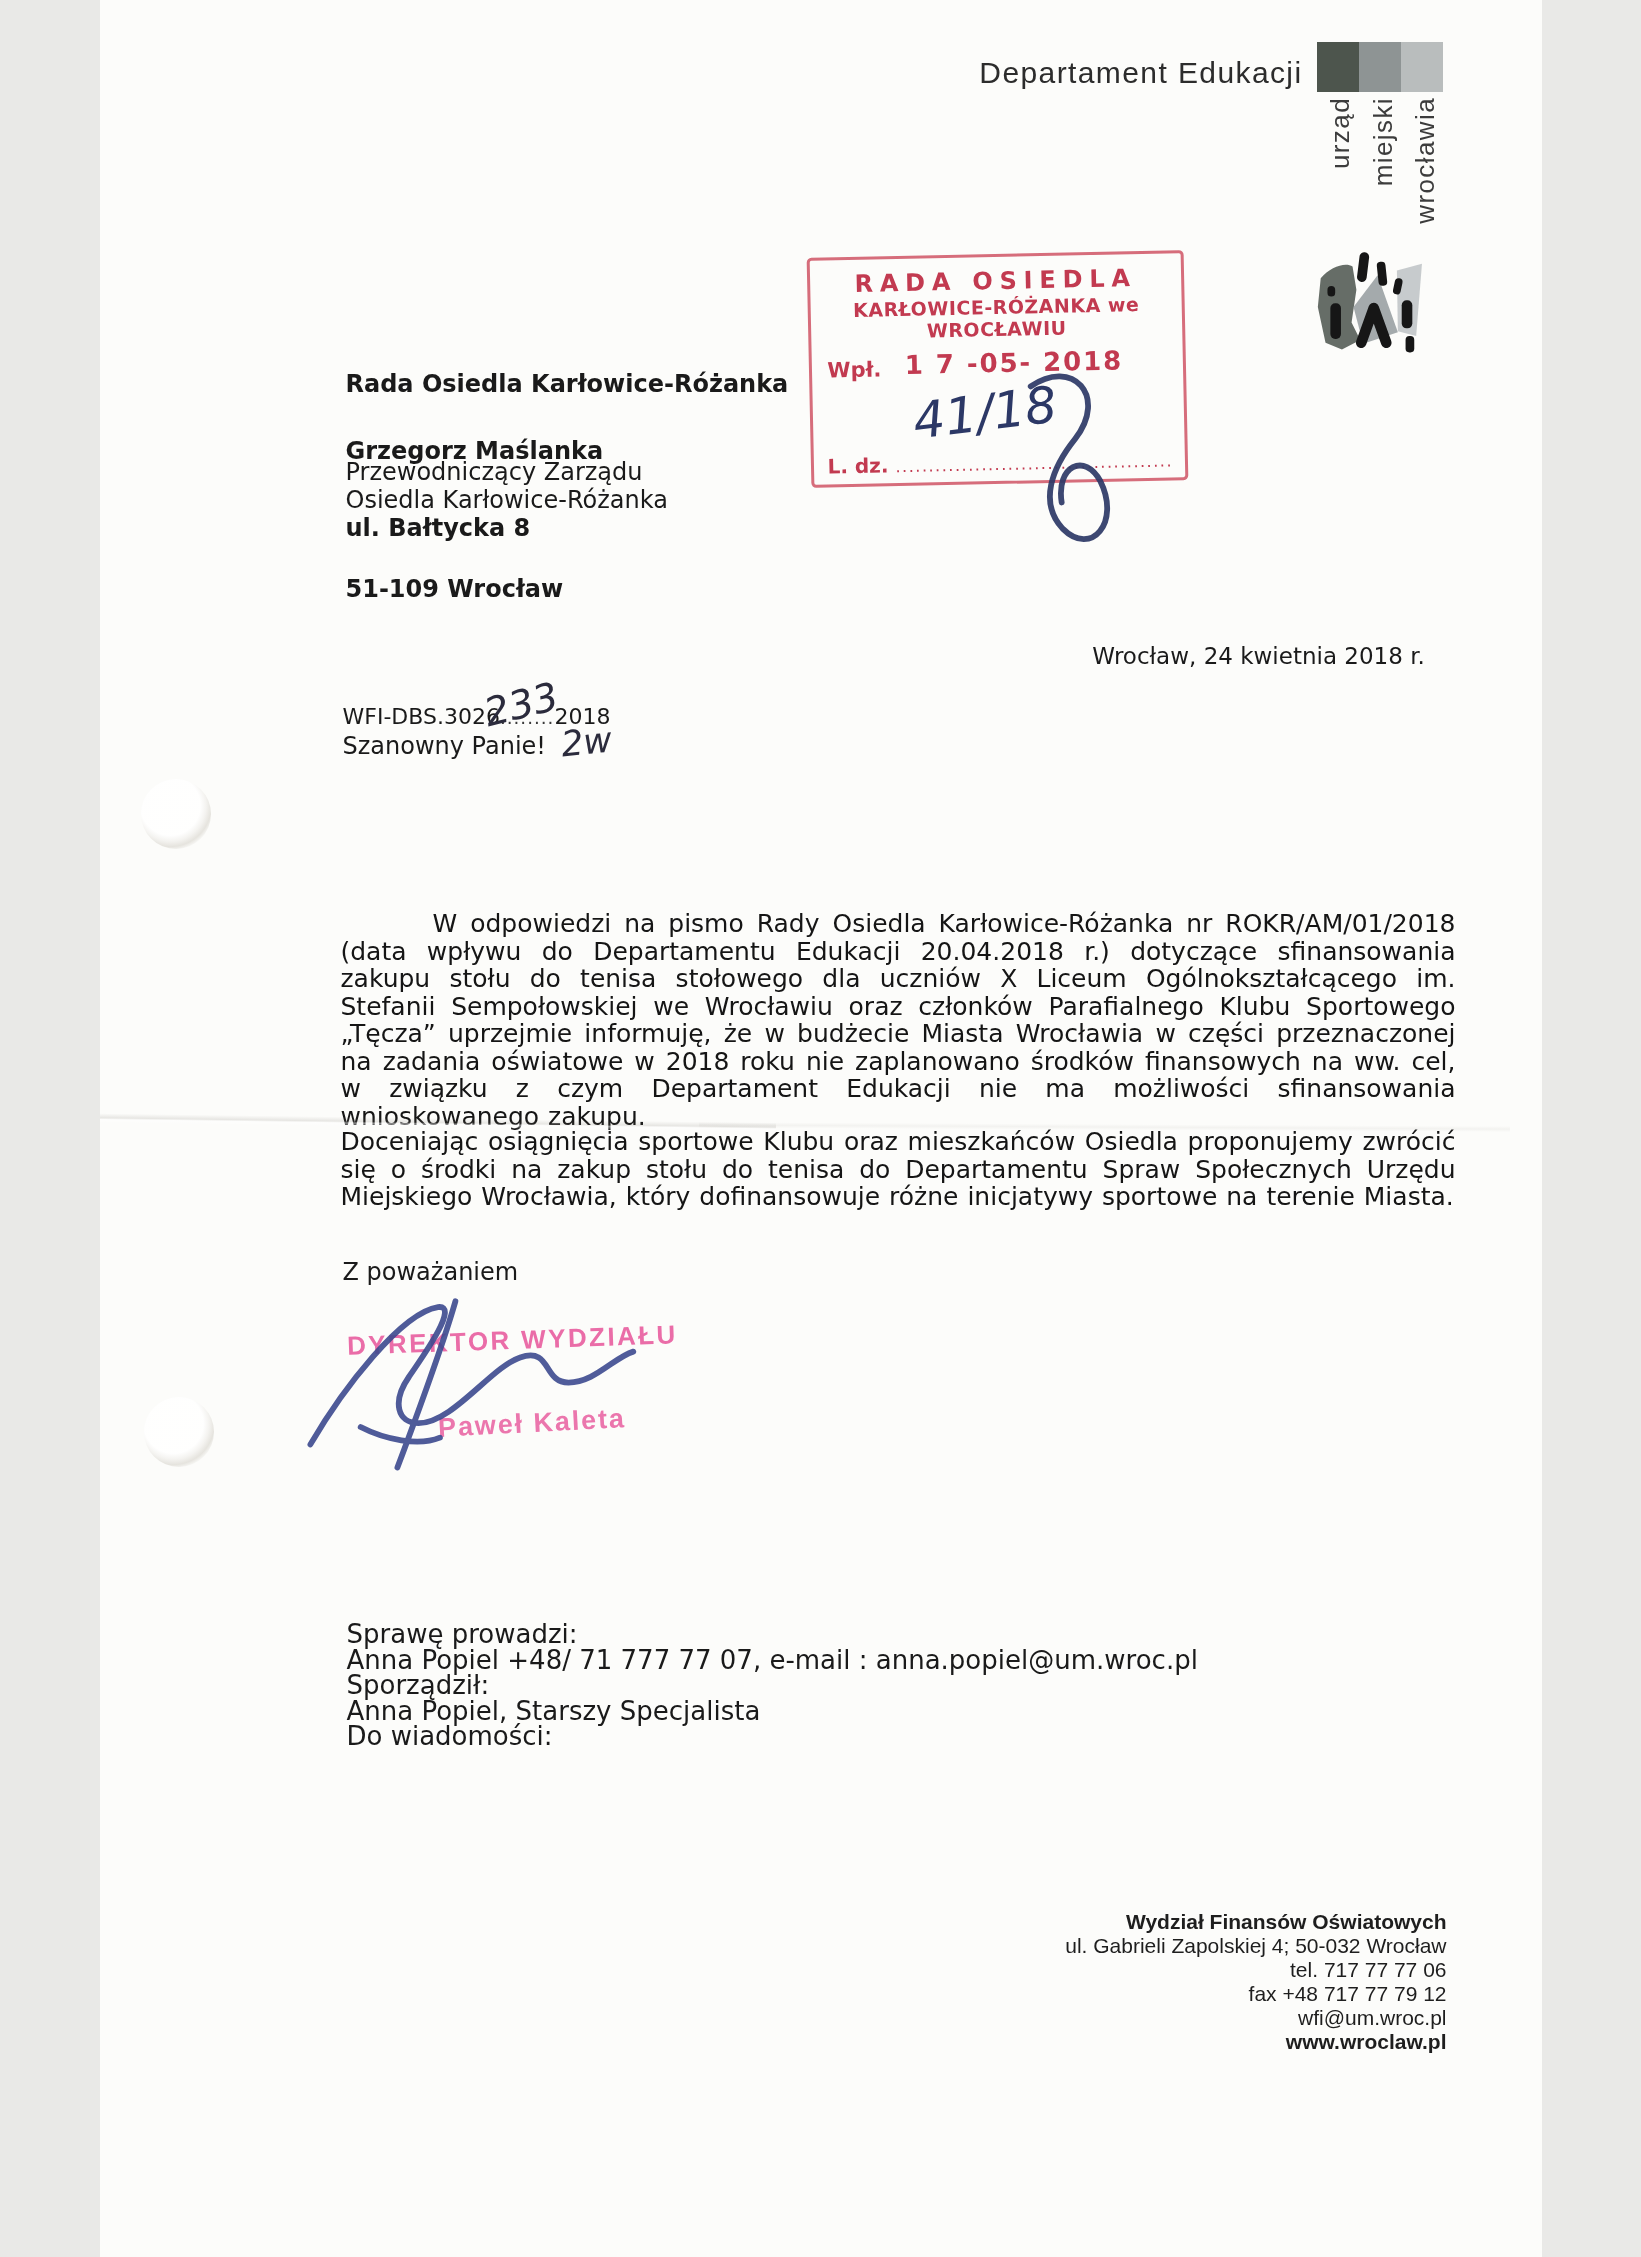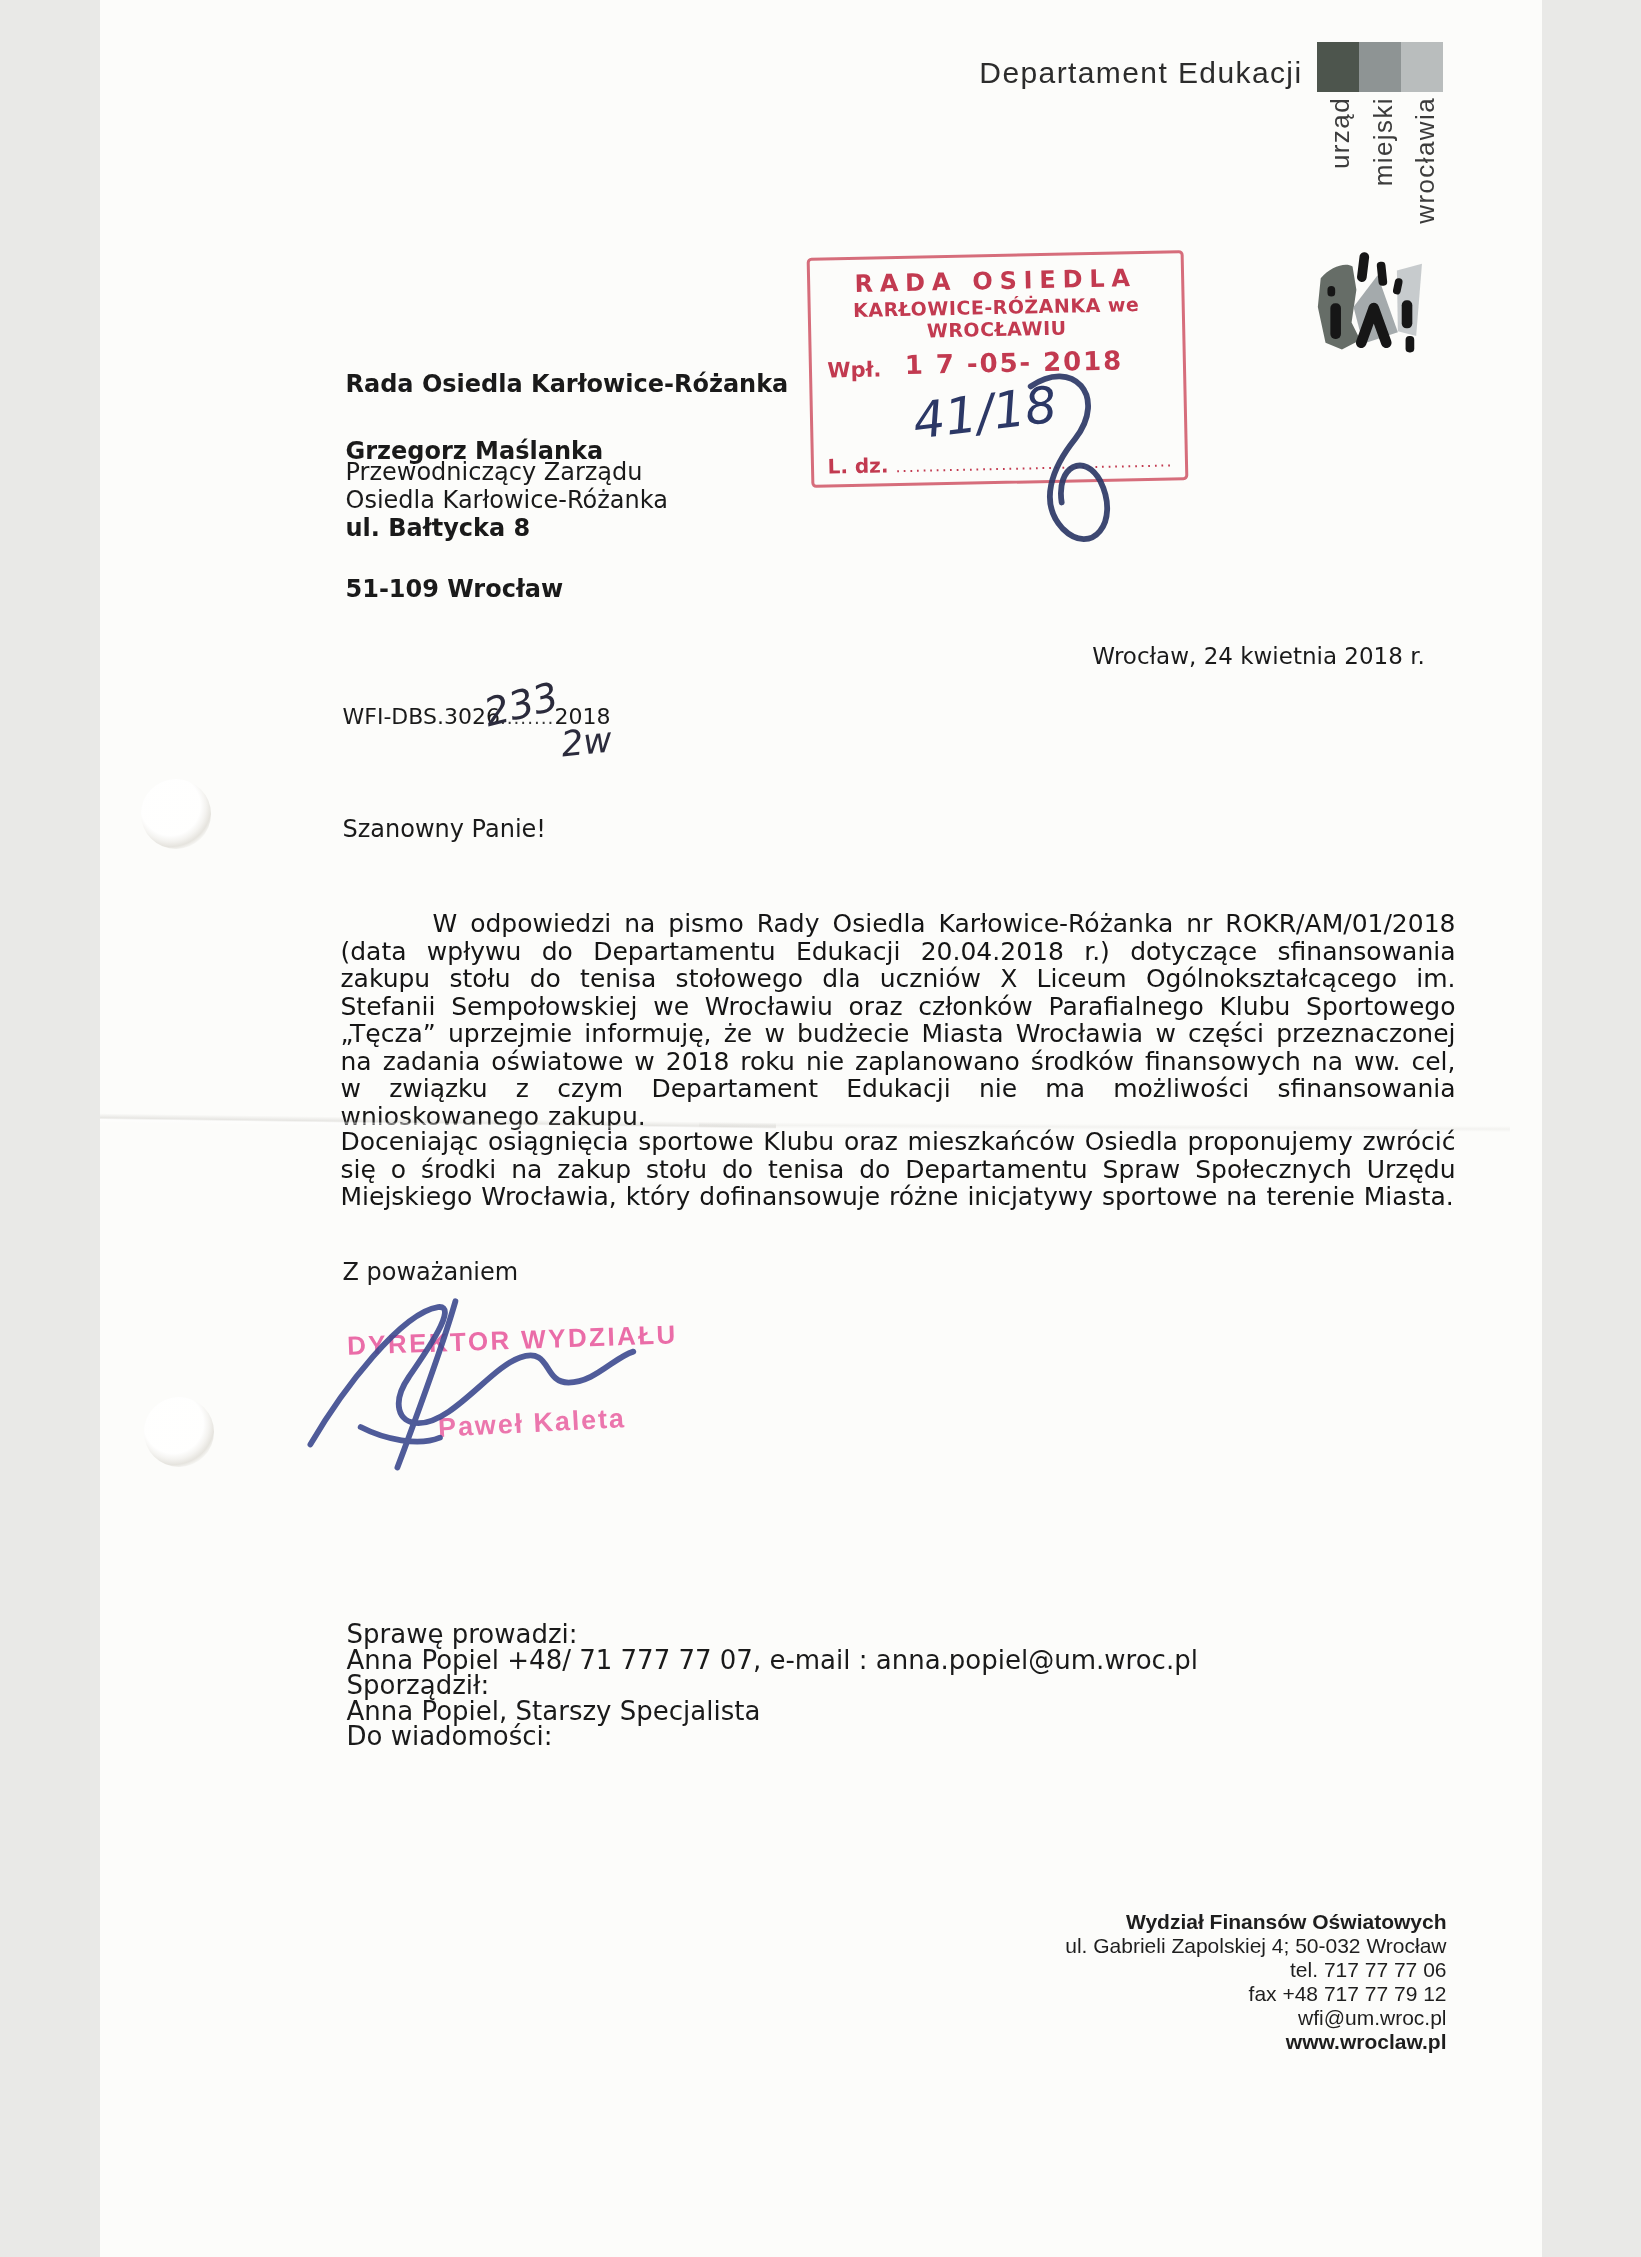--- a/index.html
+++ b/index.html
@@ -43,21 +43,21 @@
   .hw-233{left:384px; top:682px; font-size:39px; transform:rotate(-14deg); color:#2b2b3c;}
   .hw-2w{left:461px; top:722px; font-size:35px; transform:rotate(-6deg); color:#2b2b3c;}
 
   
   .r-line{left:246px; white-space:nowrap; font-size:24px;}
   .bold{font-weight:700;}
 
   .dateline{left:966px; top:643px; width:386px; text-align:center; font-size:23px;}
   .refline{left:243px; top:704px; font-size:22px; white-space:nowrap;}
   .refline .refdots{font-size:18.3px; letter-spacing:1px; color:#3a3a3a;}
-  .salut{left:243px; top:815px; font-size:24px;}
+  .salut{left:243px; top:732px; font-size:24px;}
 
   .para{width:1115px; left:241px; text-align:justify; font-size:25px;
     line-height:27.5px; color:#151515; word-spacing:1px;}
   .p1{top:910px; text-indent:92px;}
   .p2{top:1128px;}
   .closing{left:243px; top:1258px; font-size:24px;}
 
   
   .pink-title{left:247px; top:1325px; font-family:"Liberation Sans",sans-serif;
     font-size:26px; letter-spacing:2.4px; color:#e8559a; font-weight:700;

